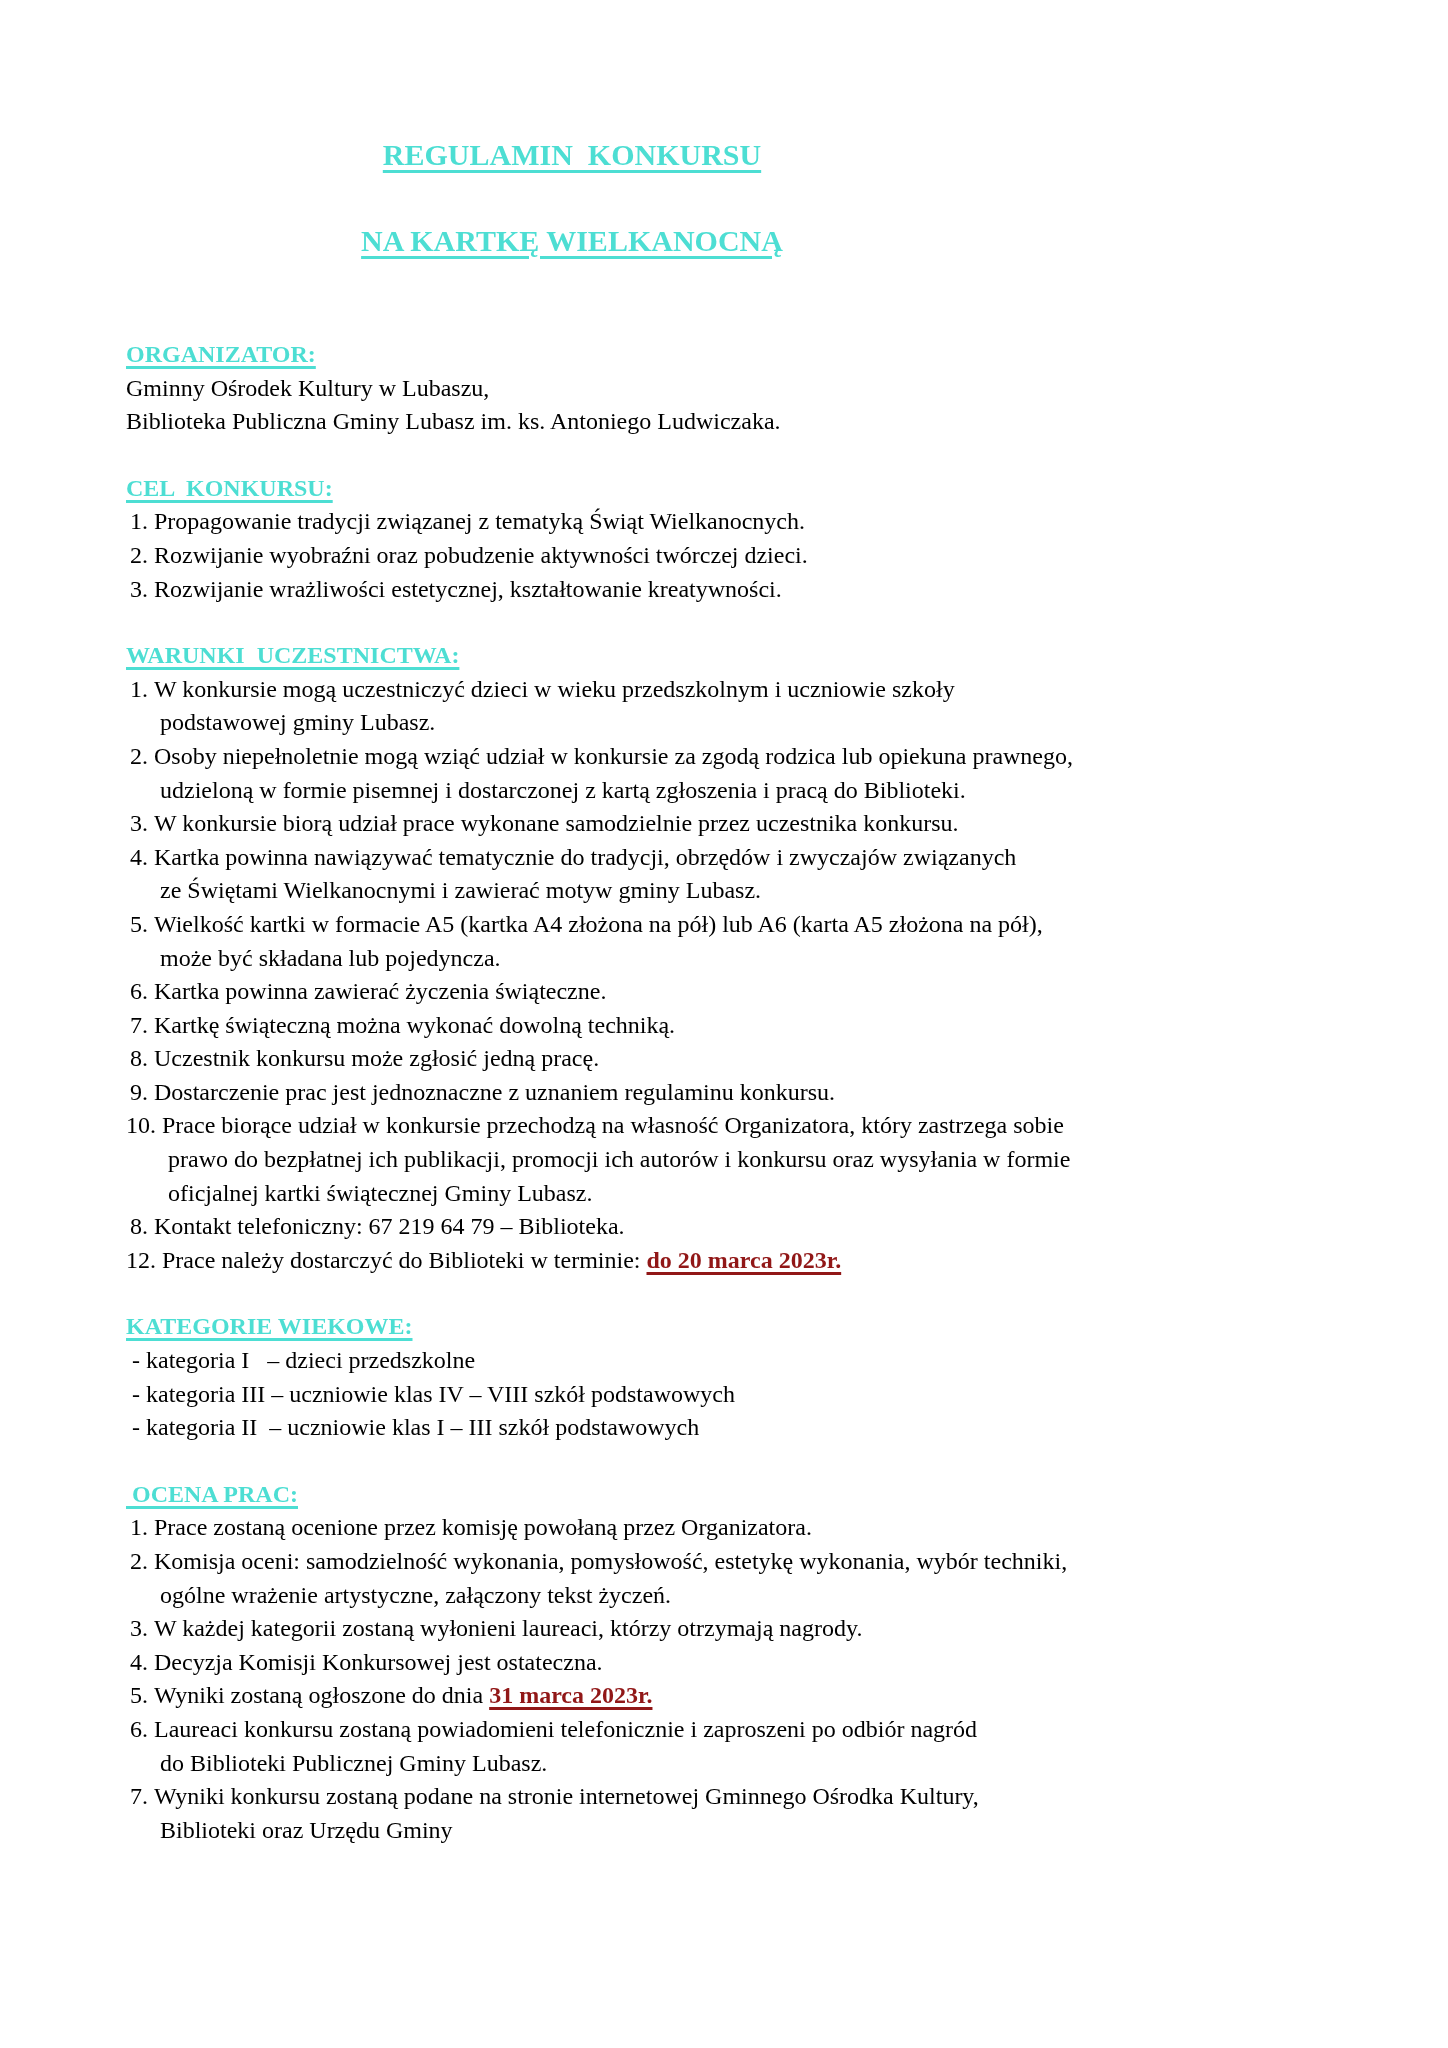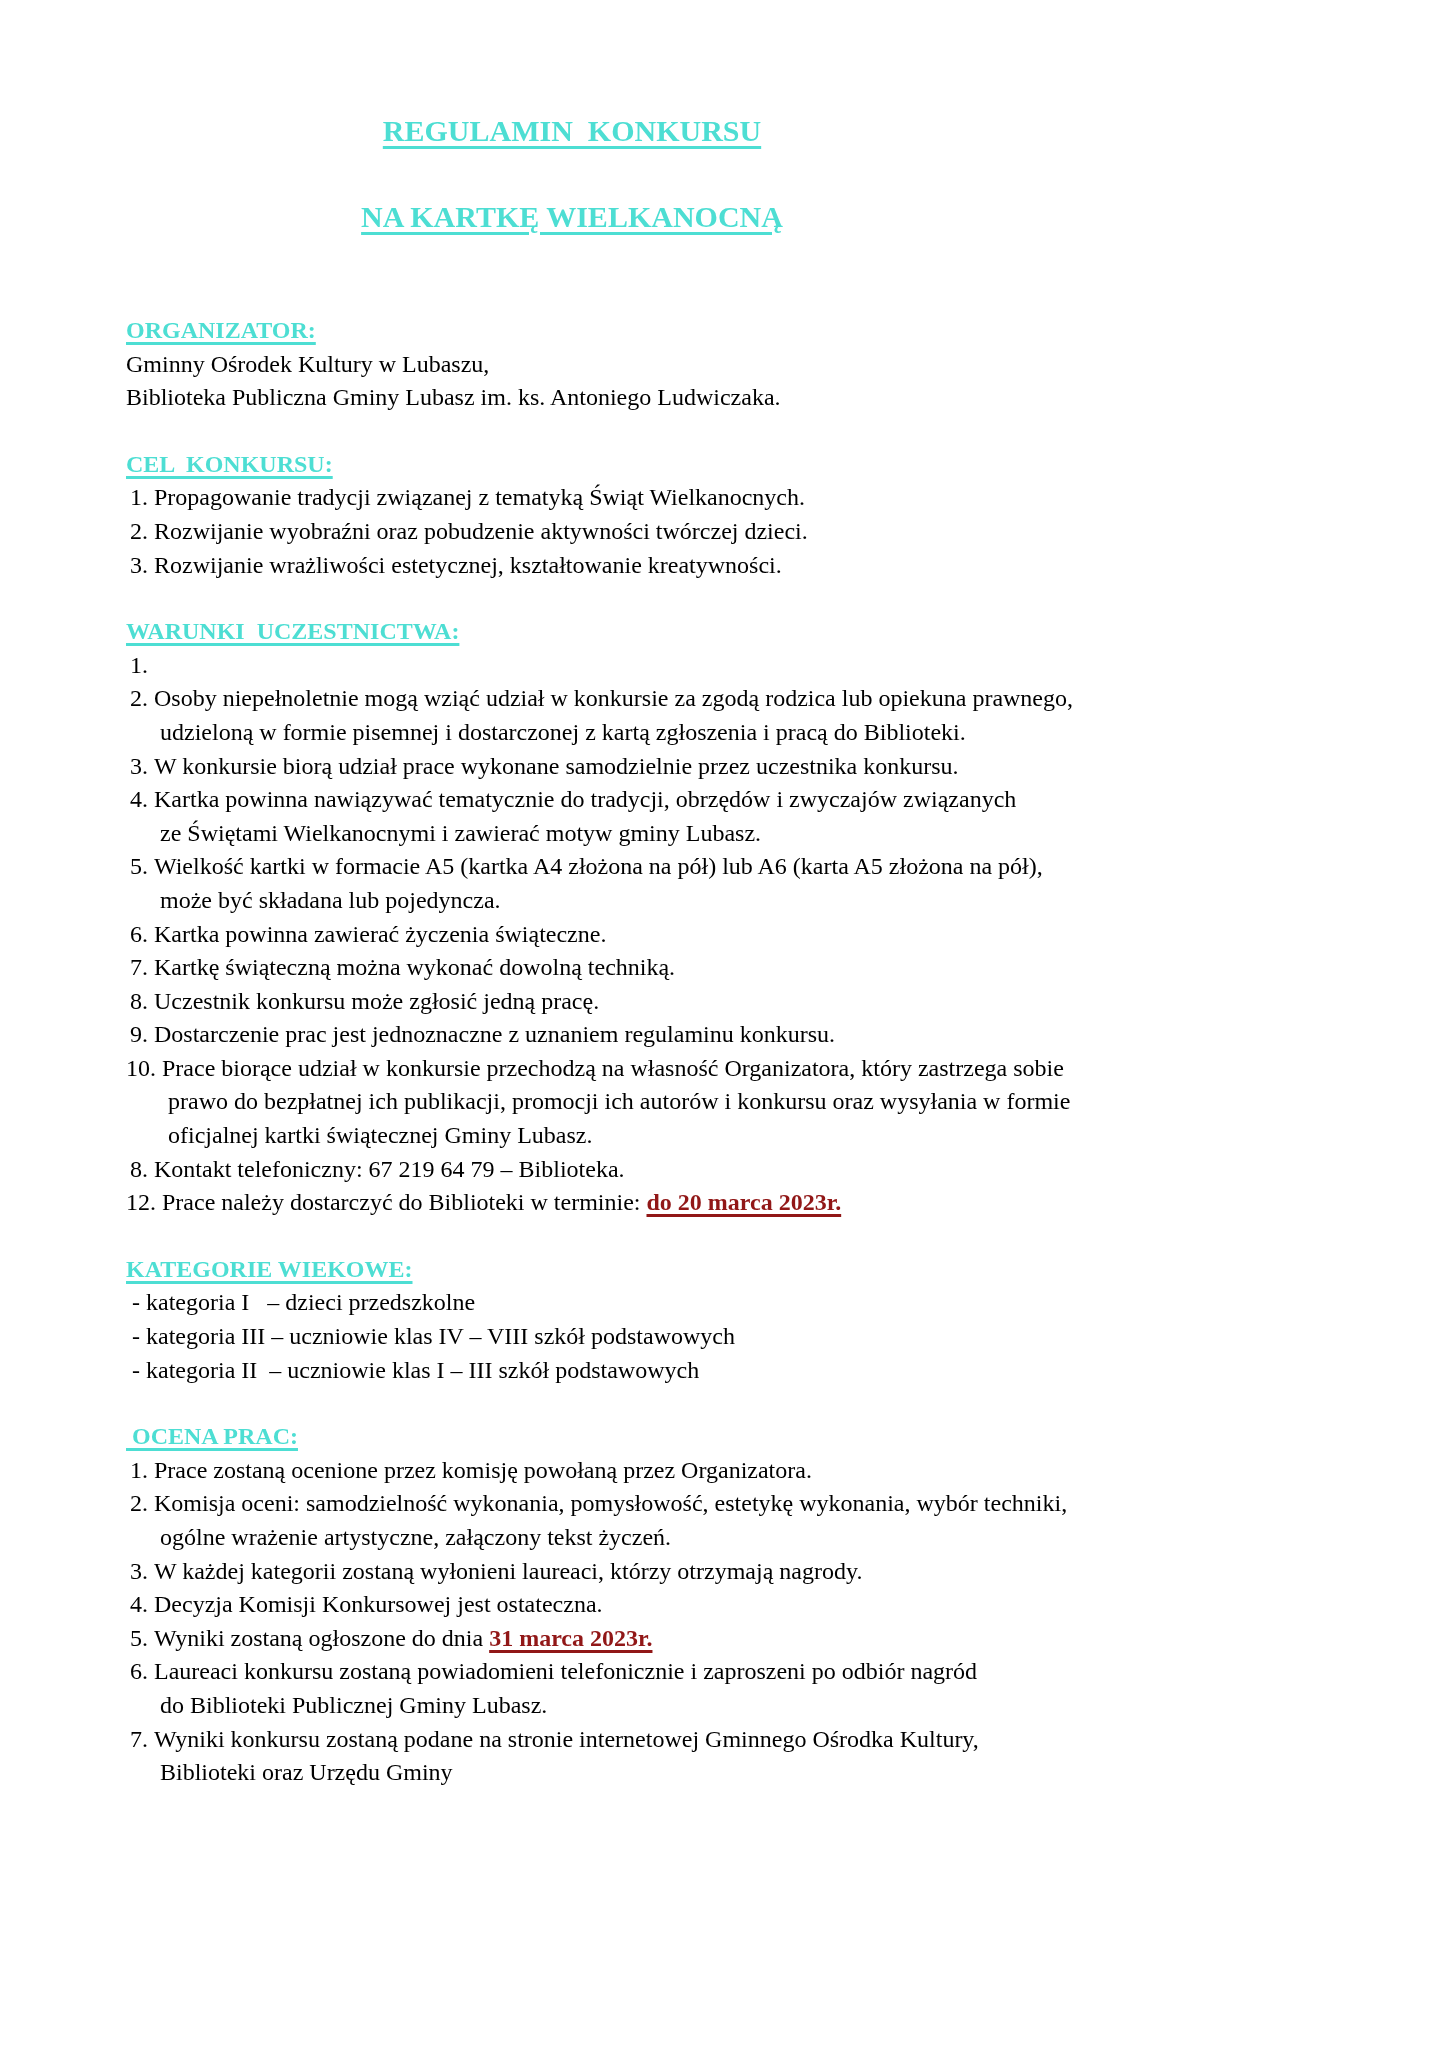--- a/index.html
+++ b/index.html
@@ -3,21 +3,21 @@
 <meta charset="utf-8">
 <style>
   * { margin:0; padding:0; box-sizing:border-box; }
   html, body { background:#ffffff; }
   body {
     width:1448px; height:2048px; overflow:hidden;
     font-family:"Liberation Serif","DejaVu Serif",serif;
     color:#000;
     -webkit-font-smoothing:antialiased;
   }
-  .page { width:1448px; height:2048px; padding:66px 78px 0 126px; background:#fff; }
+  .page { width:1448px; height:2048px; padding:90px 78px 0 126px; background:#fff; }
 
   .title-wrap {
     width:862px; text-align:center;
     font-size:30px; line-height:43px; font-weight:bold;
     color:var(--heading,#4dded3);
     white-space:pre-wrap;
   }
   .title-wrap .u {
     text-decoration:underline;
     text-decoration-thickness:3px;
@@ -84,20 +84,22 @@
         <span class="txt">Rozwijanie wrażliwości estetycznej, kształtowanie kreatywności.</span>
       </div>
     </div>
   </section>
 
   <section>
     <h2 class="sec-heading"><span class="u">WARUNKI  UCZESTNICTWA:</span></h2>
     <div>
       <div class="li">
         <span class="num">1.</span>
+        <span class="txt">W konkursie mogą uczestniczyć dzieci w wieku przedszkolnym i uczniowie szkoły
+ podstawowej gminy Lubasz.</span>
       </div>
       <div class="li">
         <span class="num">2.</span>
         <span class="txt">Osoby niepełnoletnie mogą wziąć udział w konkursie za zgodą rodzica lub opiekuna prawnego,
  udzieloną w formie pisemnej i dostarczonej z kartą zgłoszenia i pracą do Biblioteki.</span>
       </div>
       <div class="li">
         <span class="num">3.</span>
         <span class="txt">W konkursie biorą udział prace wykonane samodzielnie przez uczestnika konkursu.</span>
       </div>

